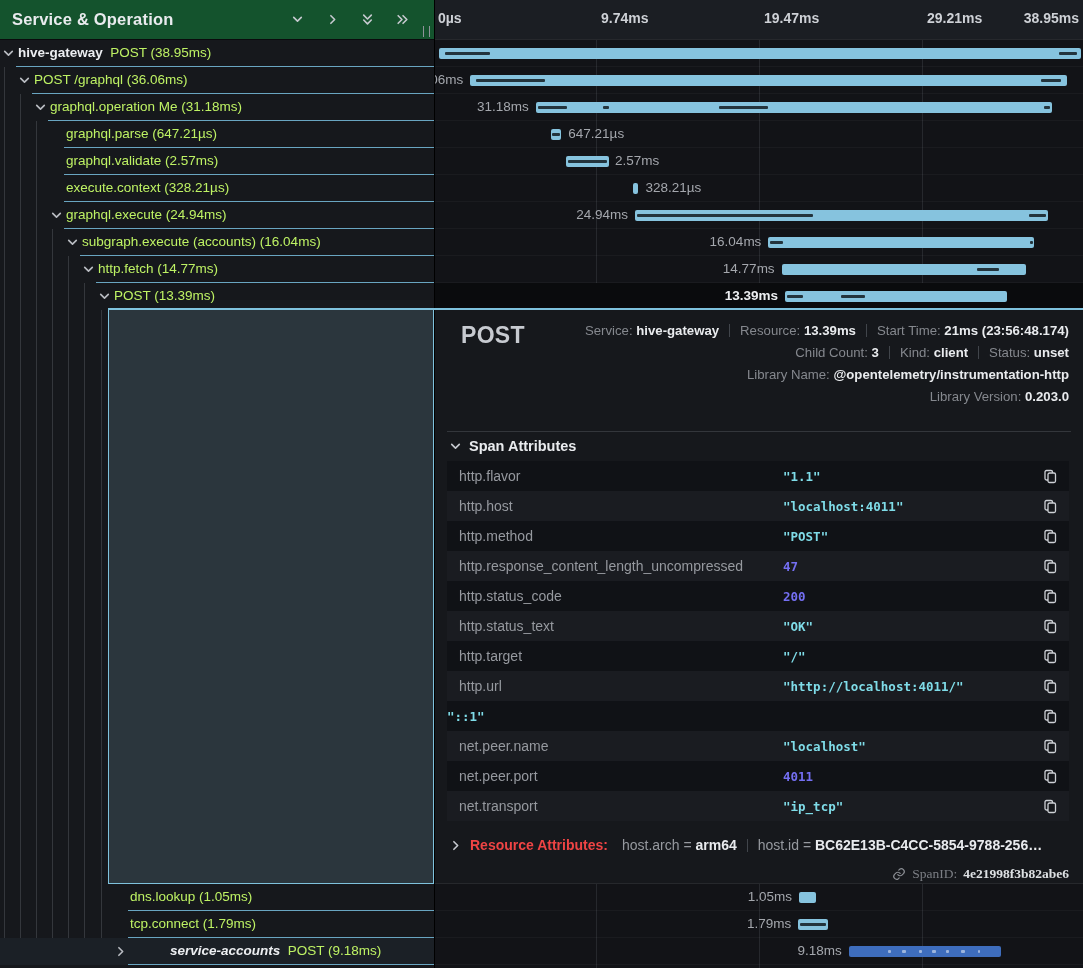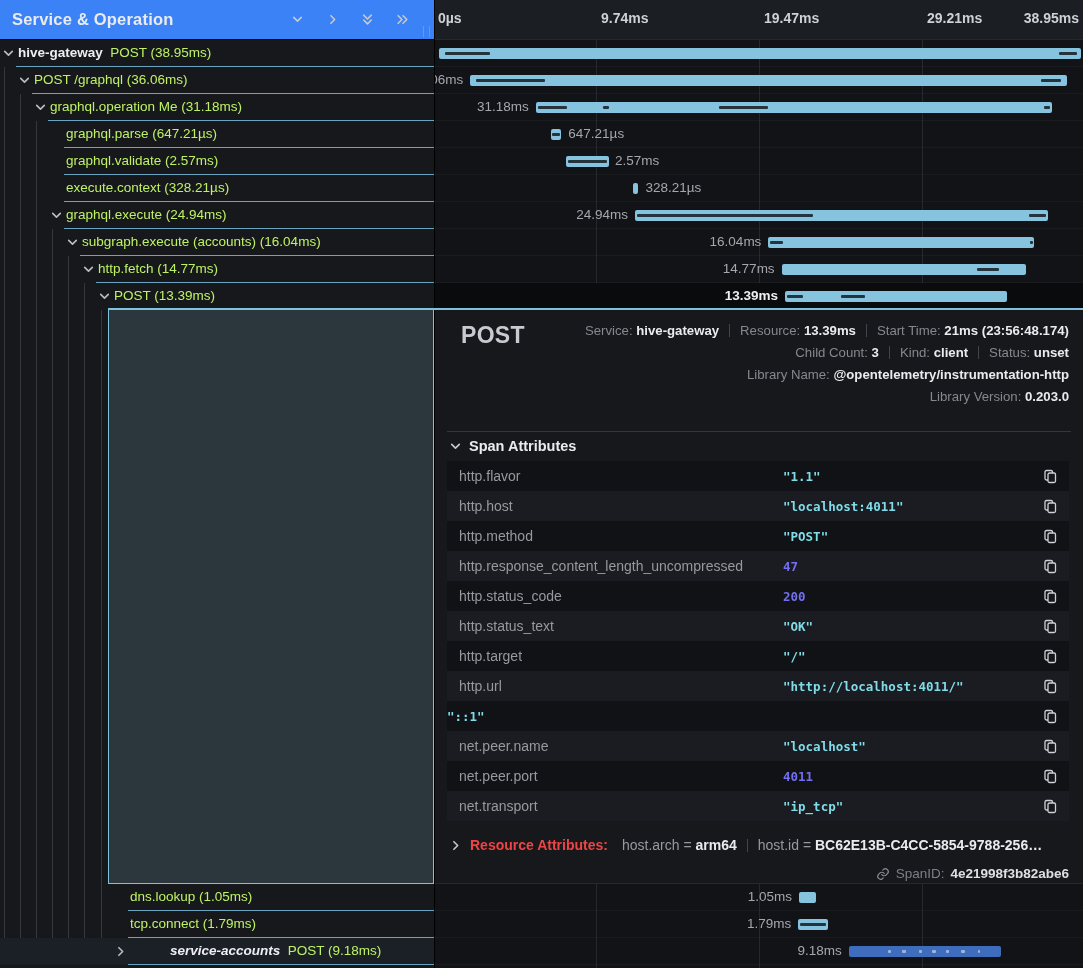--- a/index.html
+++ b/index.html
@@ -2,21 +2,21 @@
 <html><head>
 <meta charset="utf-8">
 <style>
   html,body{margin:0;padding:0;background:#0b0c0e;}
   *{box-sizing:border-box;}
   .app{position:relative;width:1083px;height:968px;background:#0e0f12;overflow:hidden;
        font-family:"Liberation Sans",sans-serif;color:#d5d7db;}
 
   
   .left{position:absolute;left:0;top:0;width:434px;height:968px;background:#16181c;overflow:hidden;}
-  .lheader{position:absolute;top:0;left:0;width:100%;height:40px;background:#3b82f6;
+  .lheader{position:absolute;top:0;left:0;width:100%;height:40px;background:#14532d;
            border-bottom:1px solid #0a0b0d;display:flex;align-items:center;z-index:4;}
   .lheader .title{flex:1;padding-left:12px;font-size:16.5px;font-weight:700;color:#e9ebee;letter-spacing:.2px;}
   .lcontrols{display:flex;gap:15px;margin-right:22px;}
   .icon-btn{width:20px;height:20px;display:flex;align-items:center;justify-content:center;
             color:#c6c9cf;background:none;border:none;padding:0;cursor:pointer;}
   .grip{position:absolute;right:4px;bottom:2px;width:7px;height:11px;
         border-left:1.5px solid #90939a;border-right:1.5px solid #90939a;}
   .guide{position:absolute;width:1px;background:#34373c;z-index:1;}
   .treerows{position:absolute;top:40px;left:0;width:100%;z-index:2;}
   .trow{position:relative;height:27px;}
@@ -62,21 +62,21 @@
   .arow{height:30px;display:flex;align-items:center;}
   .arow.odd{background:#101216;}
   .arow.even{background:#1a1c21;}
   .akey{width:336px;padding-left:12px;font-size:14px;color:#96999f;flex:none;white-space:nowrap;overflow:hidden;}
   .aval{flex:1;font-family:"DejaVu Sans Mono",monospace;font-size:12.5px;font-weight:700;white-space:nowrap;}
   .acopy{width:38px;display:flex;justify-content:center;color:#ced1d6;background:none;border:none;cursor:pointer;padding:0;}
   .d-res{position:absolute;left:14px;top:527px;font-size:14px;color:#96999f;display:flex;align-items:center;white-space:nowrap;}
   .d-res .chev{color:#c6c9cf;line-height:0;margin-right:8px;}
   .d-res .rtitle{font-weight:700;color:#ef4444;margin-right:14px;}
   .d-res b{color:#e9ebee;font-weight:700;}
-  .d-spanid{position:absolute;right:14px;top:556px;font-size:13.5px;color:#7c7f85;display:flex;align-items:center;gap:6px;}
+  .d-spanid{position:absolute;right:14px;top:556px;font-size:13.5px;color:#7c7f85;display:flex;align-items:center;gap:6px;font-family:Liberation Serif, serif;}
   .d-spanid b{color:#dde0e3;font-weight:700;}
   .d-spanid .linkic{color:#8b8e94;line-height:0;}
 </style>
 </head>
 <body>
 
 <div class="app">
 
   <div class="left">
     <div>

